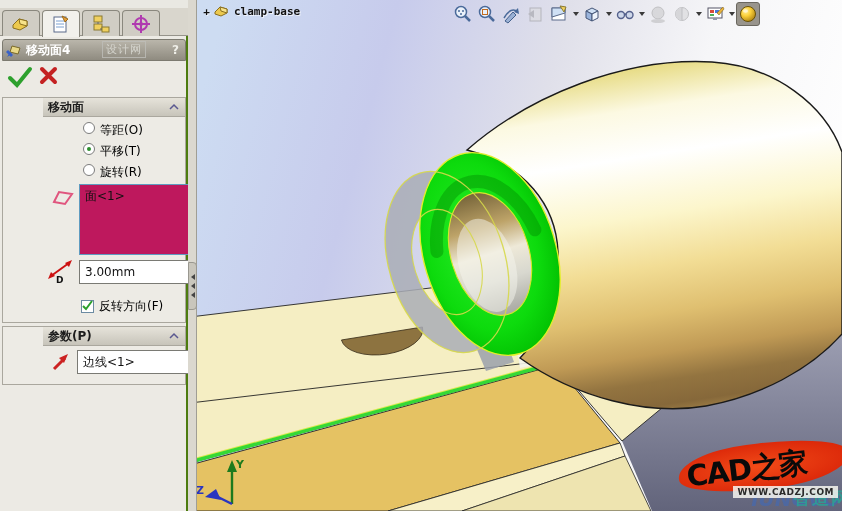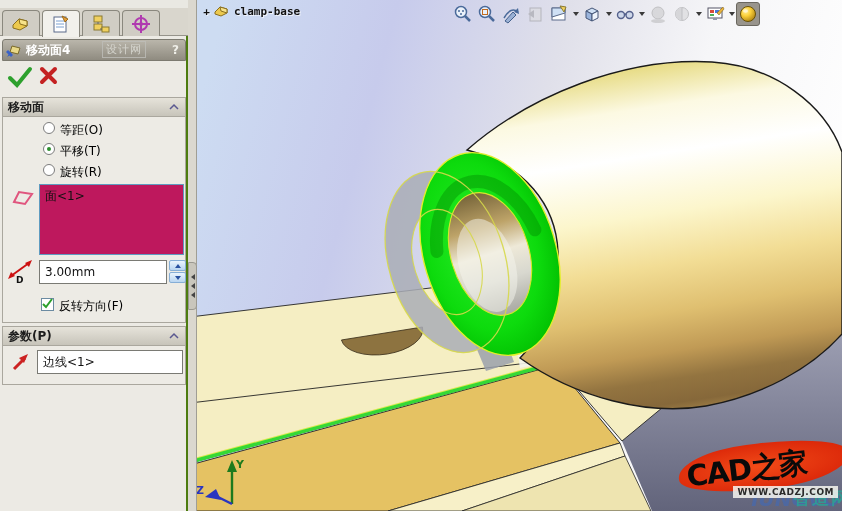--- a/index.html
+++ b/index.html
@@ -21,21 +21,21 @@
     border-radius:3px 3px 0 0; color:#ffffff; font-weight:bold;
     display:flex; align-items:center; }
   .titlebar .t-icon { margin:0 4px 0 3px; }
   .title-help { position:absolute; right:6px; top:3px; color:#efefe8; font-weight:bold; }
   .wm-title { position:absolute; left:102px; top:33px; padding:0 3px;
     border:1px solid rgba(190,190,185,.8); color:rgba(218,218,212,.9);
     font-size:11px; letter-spacing:1px; pointer-events:none; }
   .okrow { position:absolute; left:0; top:55px; width:188px; height:30px; }
   .okbtn { position:absolute; top:2px; width:26px; height:24px; cursor:pointer; }
 
-  .group { position:absolute; left:2px; width:184px; border:1px solid #aaa79e; background:#edebe5; }
+  .group { position:absolute; left:2px; width:184px; border:1px solid #aaa79e; background:#edebe5;padding-left:40px; }
   .ghead { height:19px; background:linear-gradient(#e6e3da,#c7c4ba);
     border-bottom:1px solid #aaa79e; font-weight:bold; color:#1c1c1c;
     display:flex; align-items:center; padding:0 5px; }
   .ghead .spacer { flex:1; }
   .g1 { top:89px; height:226px; }
   .g2 { top:318px; height:59px; }
   .gbody { position:relative; width:100%; }
 
   .radio-row { position:absolute; left:40px; display:flex; align-items:flex-start; height:16px; cursor:pointer; }
   .radio { width:12px; height:12px; border-radius:50%; background:#fff;
@@ -49,21 +49,21 @@
     border:1px solid #7a7a74; font-family:"DejaVu Sans", sans-serif;
     font-size:12px; padding:0 5px; color:#111; }
   .spinner { position:absolute; left:166px; top:143px; width:17px; height:24px; }
   .spinbtn { width:17px; height:11px; background:linear-gradient(#eaf4fd,#b9d5f0);
     border:1px solid #86aed6; border-radius:2px; display:flex;
     align-items:center; justify-content:center; cursor:pointer; margin-bottom:1px; }
   .tri-up { width:0; height:0; border-left:3px solid transparent;
     border-right:3px solid transparent; border-bottom:4px solid #2a52a0; }
   .tri-dn { width:0; height:0; border-left:3px solid transparent;
     border-right:3px solid transparent; border-top:4px solid #2a52a0; }
-  .chk-row { position:absolute; left:38px; top:181px; display:flex; cursor:pointer; }
+  .chk-row { position:absolute; left:38px; top:181px; display:flex; align-items:center; cursor:pointer; }
   .chkbox { width:13px; height:13px; background:#fff; border:1px solid #6c8ba2;
     margin-right:5px; position:relative; }
 
   .splitter { position:absolute; left:188px; top:0; width:9px; height:511px;
     background:#dbd8cf; border-right:1px solid #a09e94; }
   .split-handle { position:absolute; left:0; top:262px; width:9px; height:48px;
     background:#c9c6bc; border:1px solid #9a9890; border-radius:0 4px 4px 0;
     display:flex; flex-direction:column; align-items:center; justify-content:center; gap:3px; cursor:pointer; }
   .larr { width:0; height:0; border-top:3px solid transparent;
     border-bottom:3px solid transparent; border-right:4px solid #444; }

